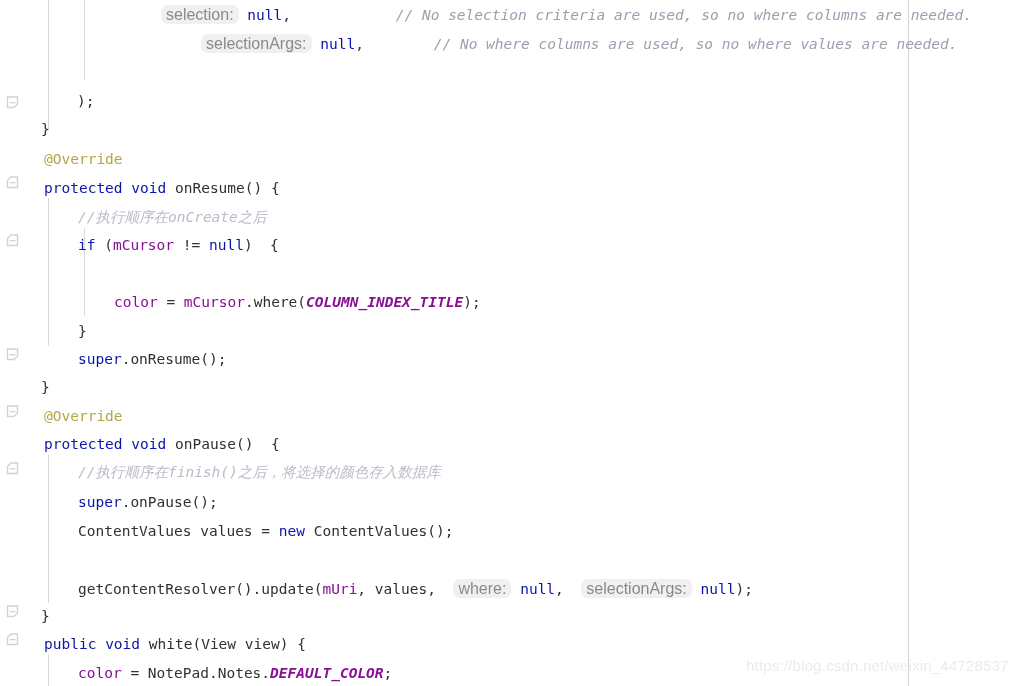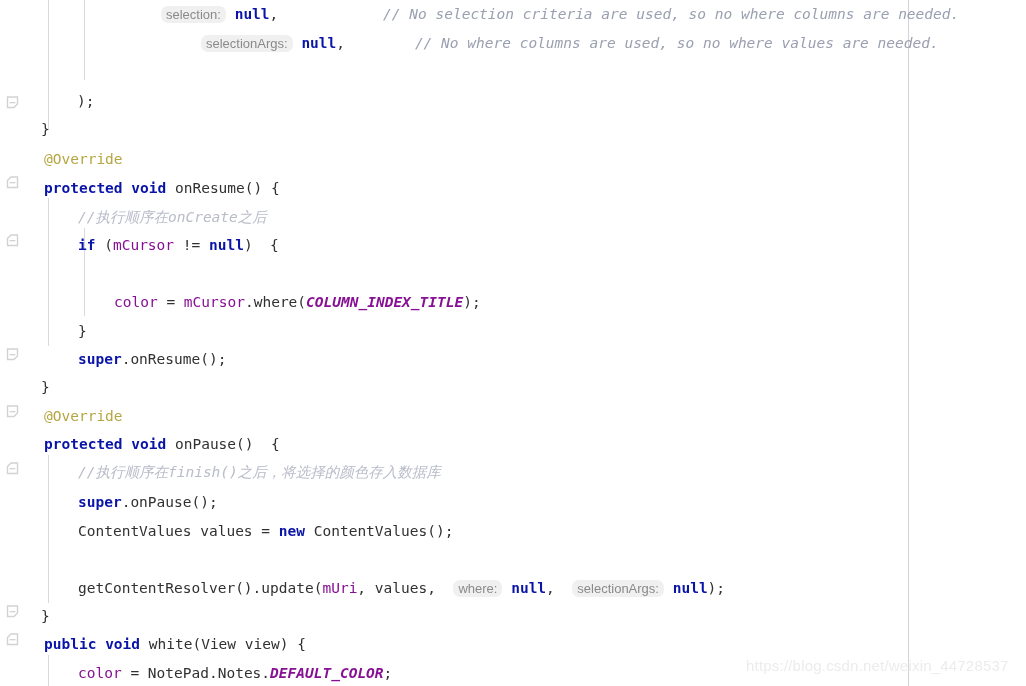--- a/index.html
+++ b/index.html
@@ -68,32 +68,32 @@
     height: 29px;
     line-height: 29px;
     white-space: pre;
     font-family: "DejaVu Sans Mono", monospace;
     font-size: 14.5px;
     color: #2b2b2b;
   }
   .line .seg { white-space: pre; }
 
   
-  .kw        { color: #0a15a8; font-weight: bold; }
+  .kw        { color: #0a15a8; font-weight: normal; }
   .plain     { color: #313131; }
   .anno      { color: #b5a642; }
   .field     { color: #871094; }
   .constant  { color: #871094; font-style: italic; font-weight: bold; }
   .cmt       { color: #9aa0b0; font-style: italic; }
   .cmt-cn    { color: #b9bcc9; font-style: italic; }
 
   
   .hint {
     font-family: "Liberation Sans", sans-serif;
-    font-size: 13px;
+    font-size: 16px;
     color: #8a8a8a;
     background: #f0f0f0;
     border-radius: 7px;
     padding: 1px 5px 1px 5px;
   }
 
   
   .watermark {
     position: absolute;
     font-family: "Liberation Sans", sans-serif;

